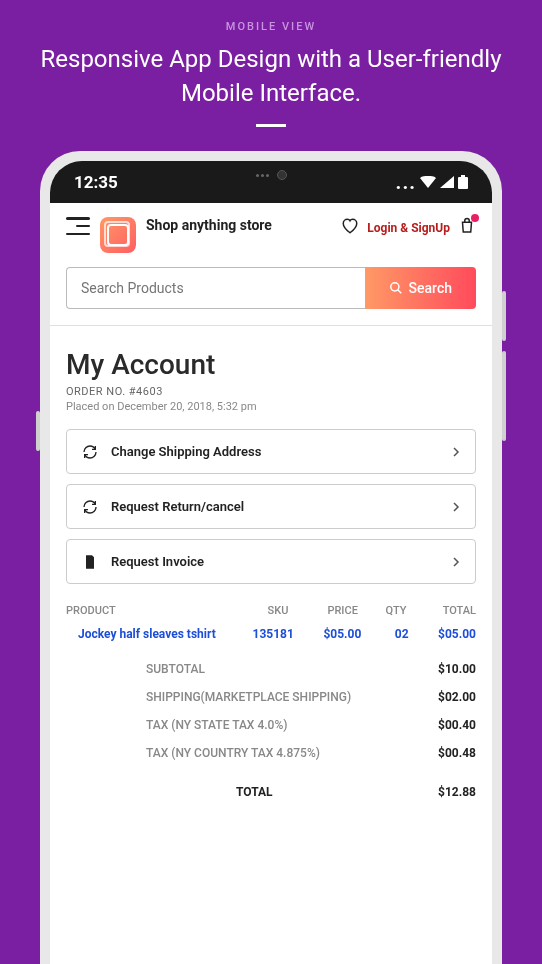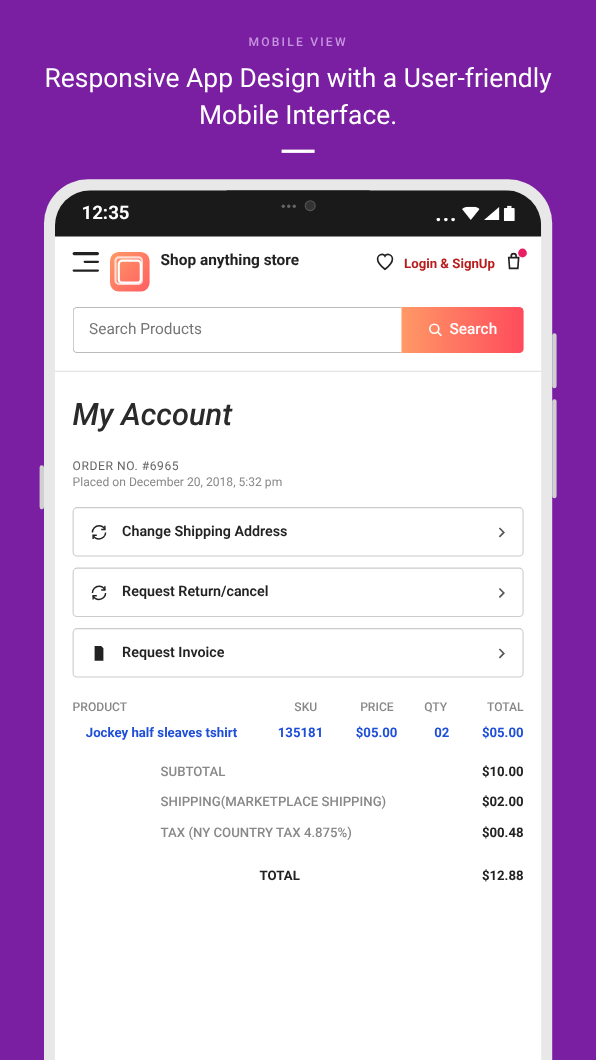--- a/index.html
+++ b/index.html
@@ -1,17 +1,17 @@
 <!DOCTYPE html>
 <html><head>
 <meta charset="utf-8">
 <style>
 * { margin: 0; padding: 0; box-sizing: border-box; font-family: -apple-system, BlinkMacSystemFont, "Segoe UI", Roboto, sans-serif; }
 body { background: #7b1fa2; width: 542px; height: 964px; overflow: hidden; }
-.promo-label { text-align: center; color: #c794e0; font-size: 11px; letter-spacing: 2px; padding-top: 32px; font-weight: 500; }
+.promo-label { text-align: center; color: #c794e0; font-size: 11px; letter-spacing: 2px; padding-top: 20px; font-weight: 500; }
 .promo-title { text-align: center; color: #fff; font-size: 24px; font-weight: 400; padding: 10px 40px 0; line-height: 1.4; }
 .promo-underline { width: 30px; height: 3px; background: #fff; margin: 14px auto 0; }
 .phone-frame { width: 462px; margin: 24px auto 0; background: #e8e8e8; border-radius: 40px 40px 0 0; padding: 10px; position: relative; }
 .phone-inner { background: #fff; border-radius: 32px 32px 0 0; overflow: hidden; height: 820px; }
 .status-bar { background: #1a1a1a; height: 42px; display: flex; align-items: center; justify-content: space-between; padding: 0 24px; position: relative; border-radius: 28px 28px 0 0; }
 .status-time { color: #fff; font-size: 17px; font-weight: 700; }
 .notch { position: absolute; left: 50%; transform: translateX(-50%); top: 0; width: 130px; height: 28px; background: #1a1a1a; border-radius: 0 0 18px 18px; display: flex; align-items: center; justify-content: center; gap: 8px; }
 .notch-holes { display: flex; gap: 2px; }
 .notch-holes span { width: 3px; height: 3px; background: #666; border-radius: 50%; }
 .notch-cam { width: 10px; height: 10px; background: #333; border-radius: 50%; border: 1px solid #555; }
@@ -32,21 +32,21 @@
 .login-text { font-size: 12px; font-weight: 700; color: #b91c1c; }
 .cart-icon { position: relative; }
 .cart-icon svg { width: 18px; height: 18px; }
 .cart-badge { position: absolute; top: -3px; right: -3px; width: 8px; height: 8px; background: #e91e63; border-radius: 50%; }
 .search-row { display: flex; padding: 0 16px 16px; gap: 0; }
 .search-input { flex: 1; border: 1px solid #bbb; border-right: none; border-radius: 4px 0 0 4px; padding: 12px 14px; font-size: 14px; color: #555; }
 .search-btn { background: linear-gradient(90deg, #ff9966, #ff4b5c); border: none; color: #fff; padding: 0 24px; border-radius: 0 4px 4px 0; font-size: 14px; font-weight: 500; display: flex; align-items: center; gap: 6px; cursor: pointer; }
 .search-btn svg { width: 14px; height: 14px; }
 .divider { height: 1px; background: #e0e0e0; }
 .content { padding: 22px 16px; }
-.page-title { font-size: 28px; font-weight: 500; color: #2a2a2a; margin-bottom: 24px; font-style: italic; }
+.page-title { font-size: 28px; font-weight: 500; color: #2a2a2a; margin-bottom: 4px; }
 .order-no { font-size: 11px; color: #666; letter-spacing: 0.5px; margin-bottom: 2px; }
 .order-date { font-size: 11px; color: #888; margin-bottom: 16px; }
 .action-item { border: 1px solid #ccc; border-radius: 4px; padding: 12px 14px; display: flex; align-items: center; gap: 12px; margin-bottom: 10px; cursor: pointer; }
 .action-icon { width: 18px; height: 18px; display: flex; align-items: center; justify-content: center; }
 .action-icon svg { width: 16px; height: 16px; }
 .action-label { flex: 1; font-size: 13px; font-weight: 600; color: #222; }
 .chevron svg { width: 10px; height: 10px; }
 .order-table { margin-top: 20px; }
 .table-header { display: grid; grid-template-columns: 2.2fr 1fr 1fr 0.7fr 1fr; font-size: 11px; color: #888; font-weight: 500; padding-bottom: 6px; }
 .table-header > div:nth-child(n+2) { text-align: right; }
@@ -134,21 +134,21 @@
             <line x1="21" y1="21" x2="15" y2="15"></line>
           </svg>
         <span>Search</span>
       </button>
     </div>
 
     <div class="divider"></div>
 
     <div class="content">
       <h1 class="page-title">My Account</h1>
-      <div class="order-no">ORDER NO. #6965</div>
+      <div class="order-no">ORDER NO. #4603</div>
       <div class="order-date">Placed on December 20, 2018, 5:32 pm</div>
 
       <div class="action-item">
         <span class="action-icon">
             <svg viewBox="0 0 24 24" fill="none" stroke="#222" stroke-width="2">
               <path d="M3 12a9 9 0 019-9 9 9 0 018 5M21 12a9 9 0 01-9 9 9 9 0 01-8-5"></path>
               <path d="M20 3v5h-5M4 21v-5h5"></path>
             </svg>
           </span>
         <span class="action-label">Change Shipping Address</span>
@@ -200,20 +200,24 @@
         </div>
         <div class="summary-row">
           <span class="summary-label">SUBTOTAL</span>
           <span class="summary-value">$10.00</span>
         </div>
         <div class="summary-row">
           <span class="summary-label">SHIPPING(MARKETPLACE SHIPPING)</span>
           <span class="summary-value">$02.00</span>
         </div>
         <div class="summary-row">
+          <span class="summary-label">TAX (NY STATE TAX 4.0%)</span>
+          <span class="summary-value">$00.40</span>
+        </div>
+        <div class="summary-row">
           <span class="summary-label">TAX (NY COUNTRY TAX 4.875%)</span>
           <span class="summary-value">$00.48</span>
         </div>
         <div class="summary-row summary-total">
           <span class="summary-label">TOTAL</span>
           <span class="summary-value">$12.88</span>
         </div>
       </div>
     </div>
   </div>

